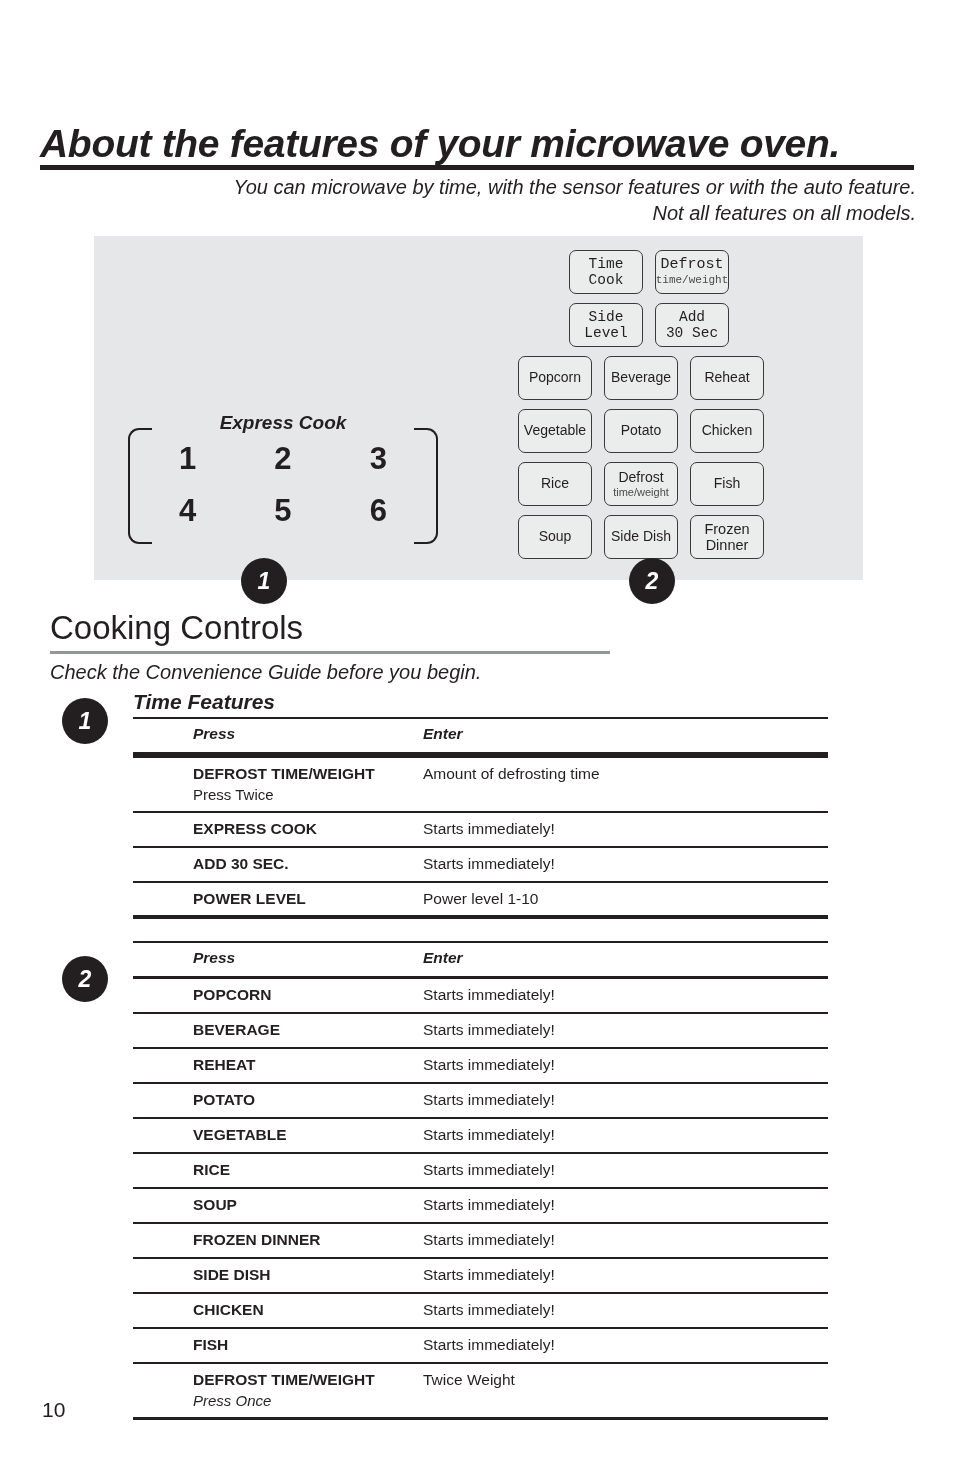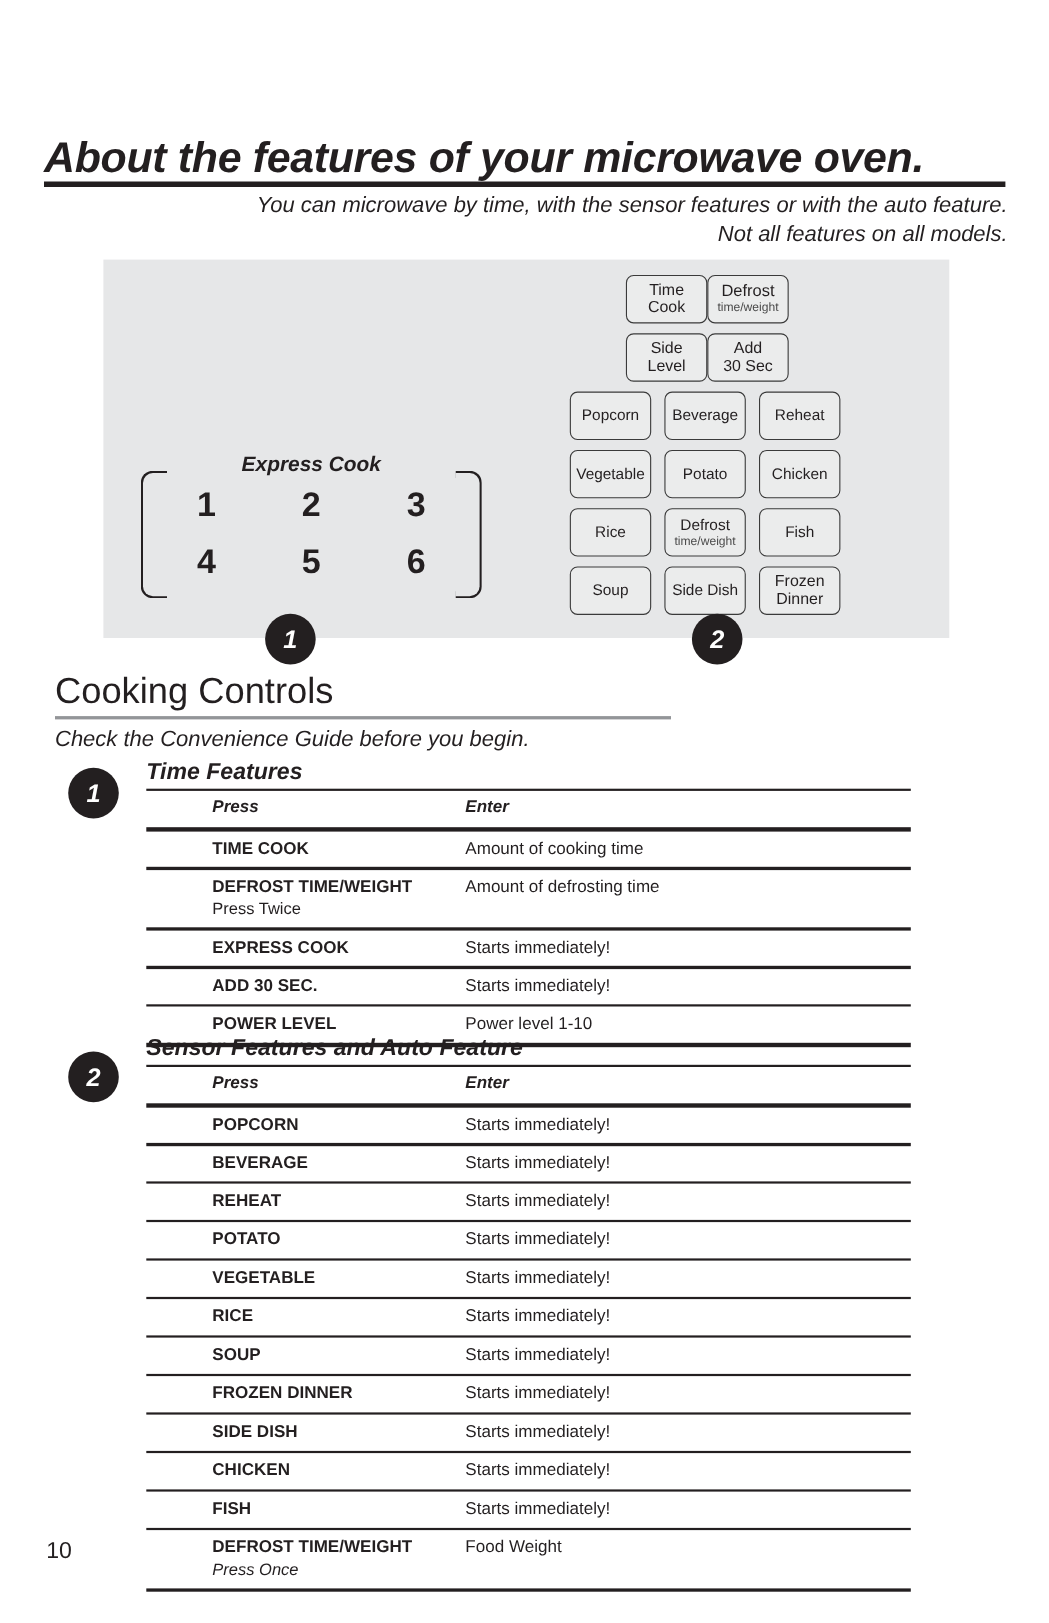--- a/index.html
+++ b/index.html
@@ -119,21 +119,21 @@
     position: absolute;
     left: 424px;
     top: 14px;
     width: 290px;
   }
   .key-row {
     display: flex;
     gap: 12px;
     margin-bottom: 9px;
   }
-  .key-row.top { justify-content: flex-start; padding-left: 51px; gap: 0; }
+  .key-row.top { justify-content: flex-start; padding-left: 51px; gap: 12px; font-family: Liberation Mono, monospace; }
   .btn {
     background: #ebecec;
     border: 1.6px solid #3a3a3a;
     border-radius: 7px;
     box-sizing: border-box;
     display: flex;
     flex-direction: column;
     align-items: center;
     justify-content: center;
     text-align: center;
@@ -370,24 +370,20 @@
 
 <div class="table-block" id="time-features-block" style="top:690px;">
   <div class="tbl-heading">Time Features</div>
   <div class="rule-thin"></div>
   <div class="trow header-row">
     <div class="c-press hdr-text">Press</div>
     <div class="c-enter hdr-text">Enter</div>
   </div>
   <div class="rule-thick"></div>
   <div id="time-rows">
-      <div class="trow">
-        <div class="c-press">TIME COOK</div>
-        <div class="c-enter">Amount of cooking time</div>
-      </div>
       <div class="rule-thin"></div>
       <div class="trow">
         <div class="c-press">DEFROST TIME/WEIGHT<span class="sub-note">Press Twice</span></div>
         <div class="c-enter">Amount of defrosting time</div>
       </div>
       <div class="rule-thin"></div>
       <div class="trow">
         <div class="c-press">EXPRESS COOK</div>
         <div class="c-enter">Starts immediately!</div>
       </div>
@@ -399,21 +395,20 @@
       <div class="rule-thin"></div>
       <div class="trow">
         <div class="c-press">POWER LEVEL</div>
         <div class="c-enter">Power level 1-10</div>
       </div>
       <div class="rule-thick"></div>
     </div>
 </div>
 
 <div class="table-block" id="sensor-features-block" style="top:941px;">
-  <div class="tbl-heading">Sensor Features and Auto Feature</div>
   <div class="rule-thin"></div>
   <div class="trow header-row">
     <div class="c-press hdr-text">Press</div>
     <div class="c-enter hdr-text">Enter</div>
   </div>
   <div class="rule-thick"></div>
   <div id="sensor-rows">
       <div class="trow">
         <div class="c-press">POPCORN</div>
         <div class="c-enter">Starts immediately!</div>
@@ -464,19 +459,19 @@
         <div class="c-enter">Starts immediately!</div>
       </div>
       <div class="rule-thin"></div>
       <div class="trow">
         <div class="c-press">FISH</div>
         <div class="c-enter">Starts immediately!</div>
       </div>
       <div class="rule-thin"></div>
       <div class="trow">
         <div class="c-press">DEFROST TIME/WEIGHT<span class="sub-note italic">Press Once</span></div>
-        <div class="c-enter">Food Weight</div>
+        <div class="c-enter">Twice Weight</div>
       </div>
       <div class="rule-thick"></div>
     </div>
 </div>
 
 <div class="page-number">10</div>
 
 </body></html>

